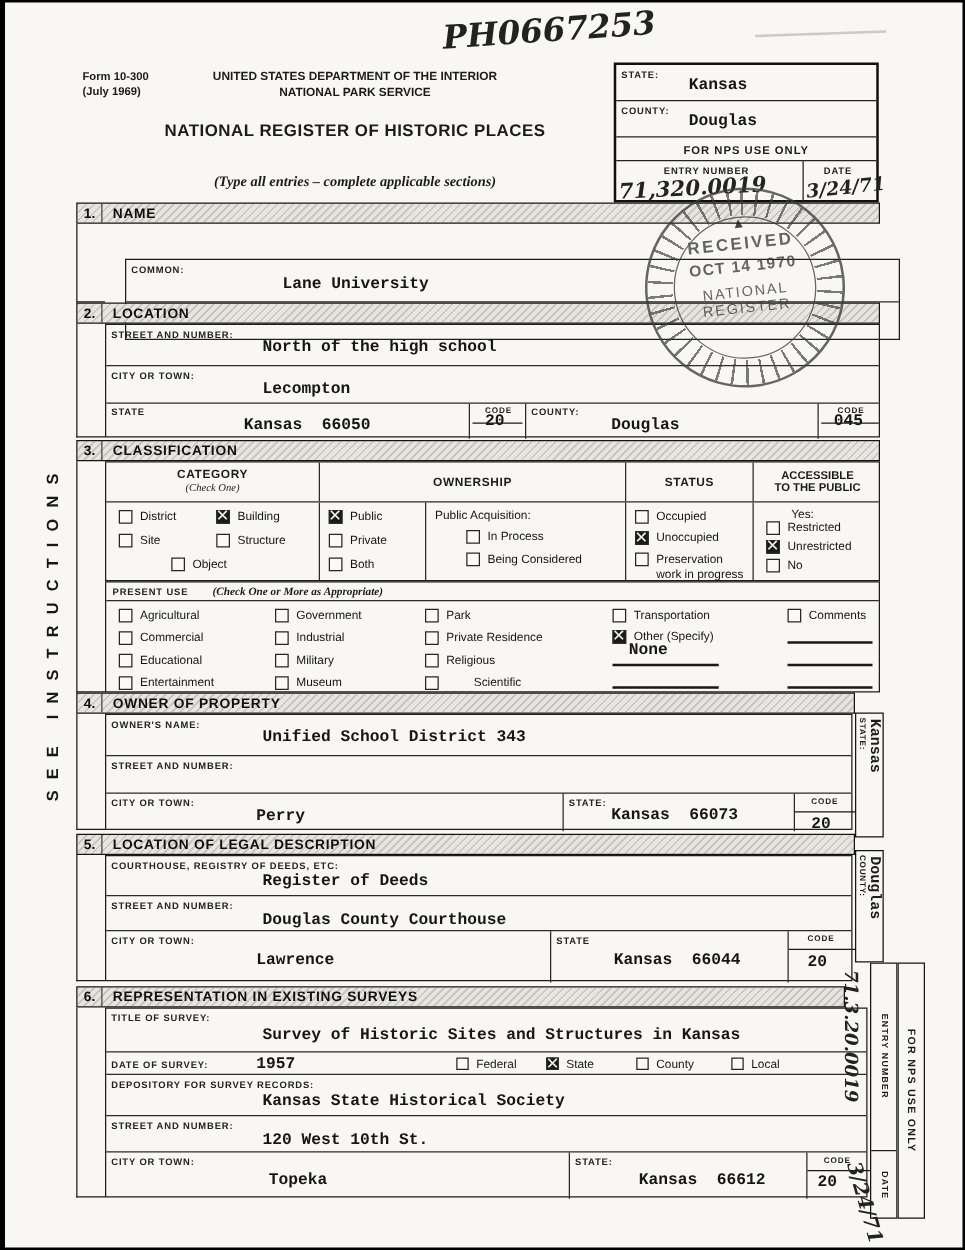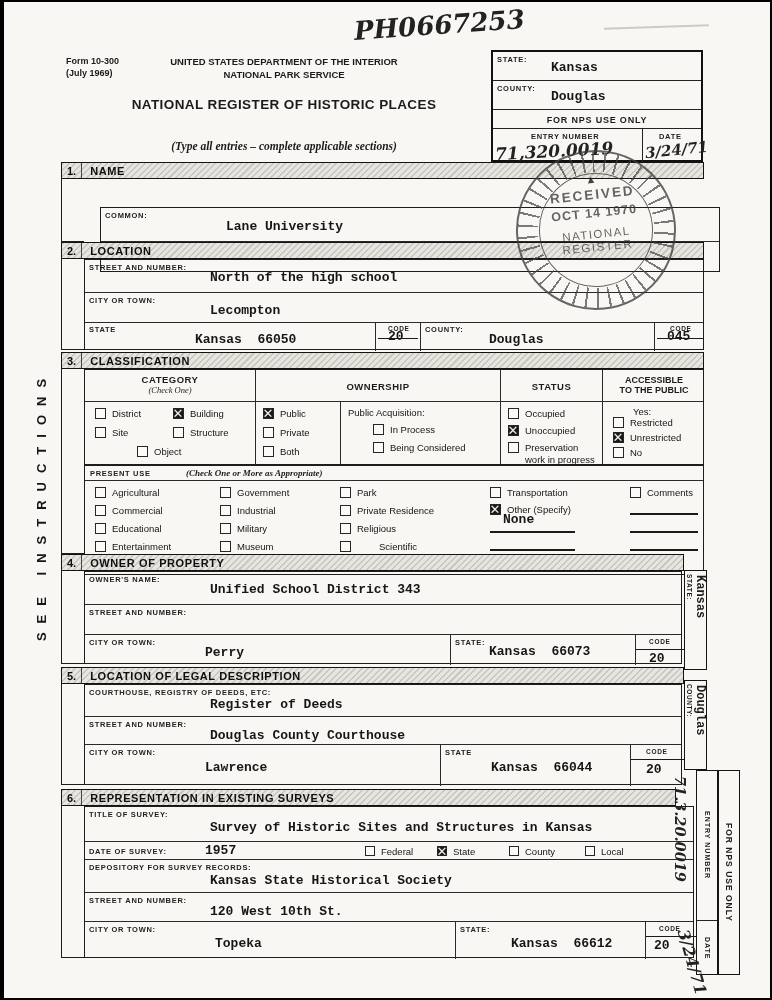--- a/index.html
+++ b/index.html
@@ -235,24 +235,24 @@
     <div class="cbitem" style="left:528px;top:62px;">
         <span class="cb" data-checked="true"></span>
         <span class="cbl">Unrestricted</span>
       </div>
     <div class="cbitem" style="left:528px;top:77px;">
         <span class="cb" data-checked="false"></span>
         <span class="cbl">No</span>
       </div>
   </div>
 
-  <div class="fieldbox" style="left:80px;top:463px;width:620px;height:110px;">
+  <div class="fieldbox" style="left:80px;top:463px;width:620px;height:89px;">
     <div class="row first" style="top:0;height:15px;border-bottom:1.3px solid #2a2a2a;">
       <span class="lbl" style="left:5px;top:3px;font-size:7.5px;">PRESENT USE</span>
-      <span class="abs" style="left:85px;top:2px;font:italic bold 9px 'Liberation Serif',serif;margin-left:16px;">(Check One or More as Appropriate)</span>
+      <span class="abs" style="left:85px;top:2px;font:italic bold 9px 'Liberation Serif',serif;">(Check One or More as Appropriate)</span>
     </div>
 
     <div class="cbitem" style="left:10px;top:21px;">
         <span class="cb" data-checked="false"></span>
         <span class="cbl">Agricultural</span>
       </div>
     <div class="cbitem" style="left:10px;top:39px;">
         <span class="cb" data-checked="false"></span>
         <span class="cbl">Commercial</span>
       </div>

